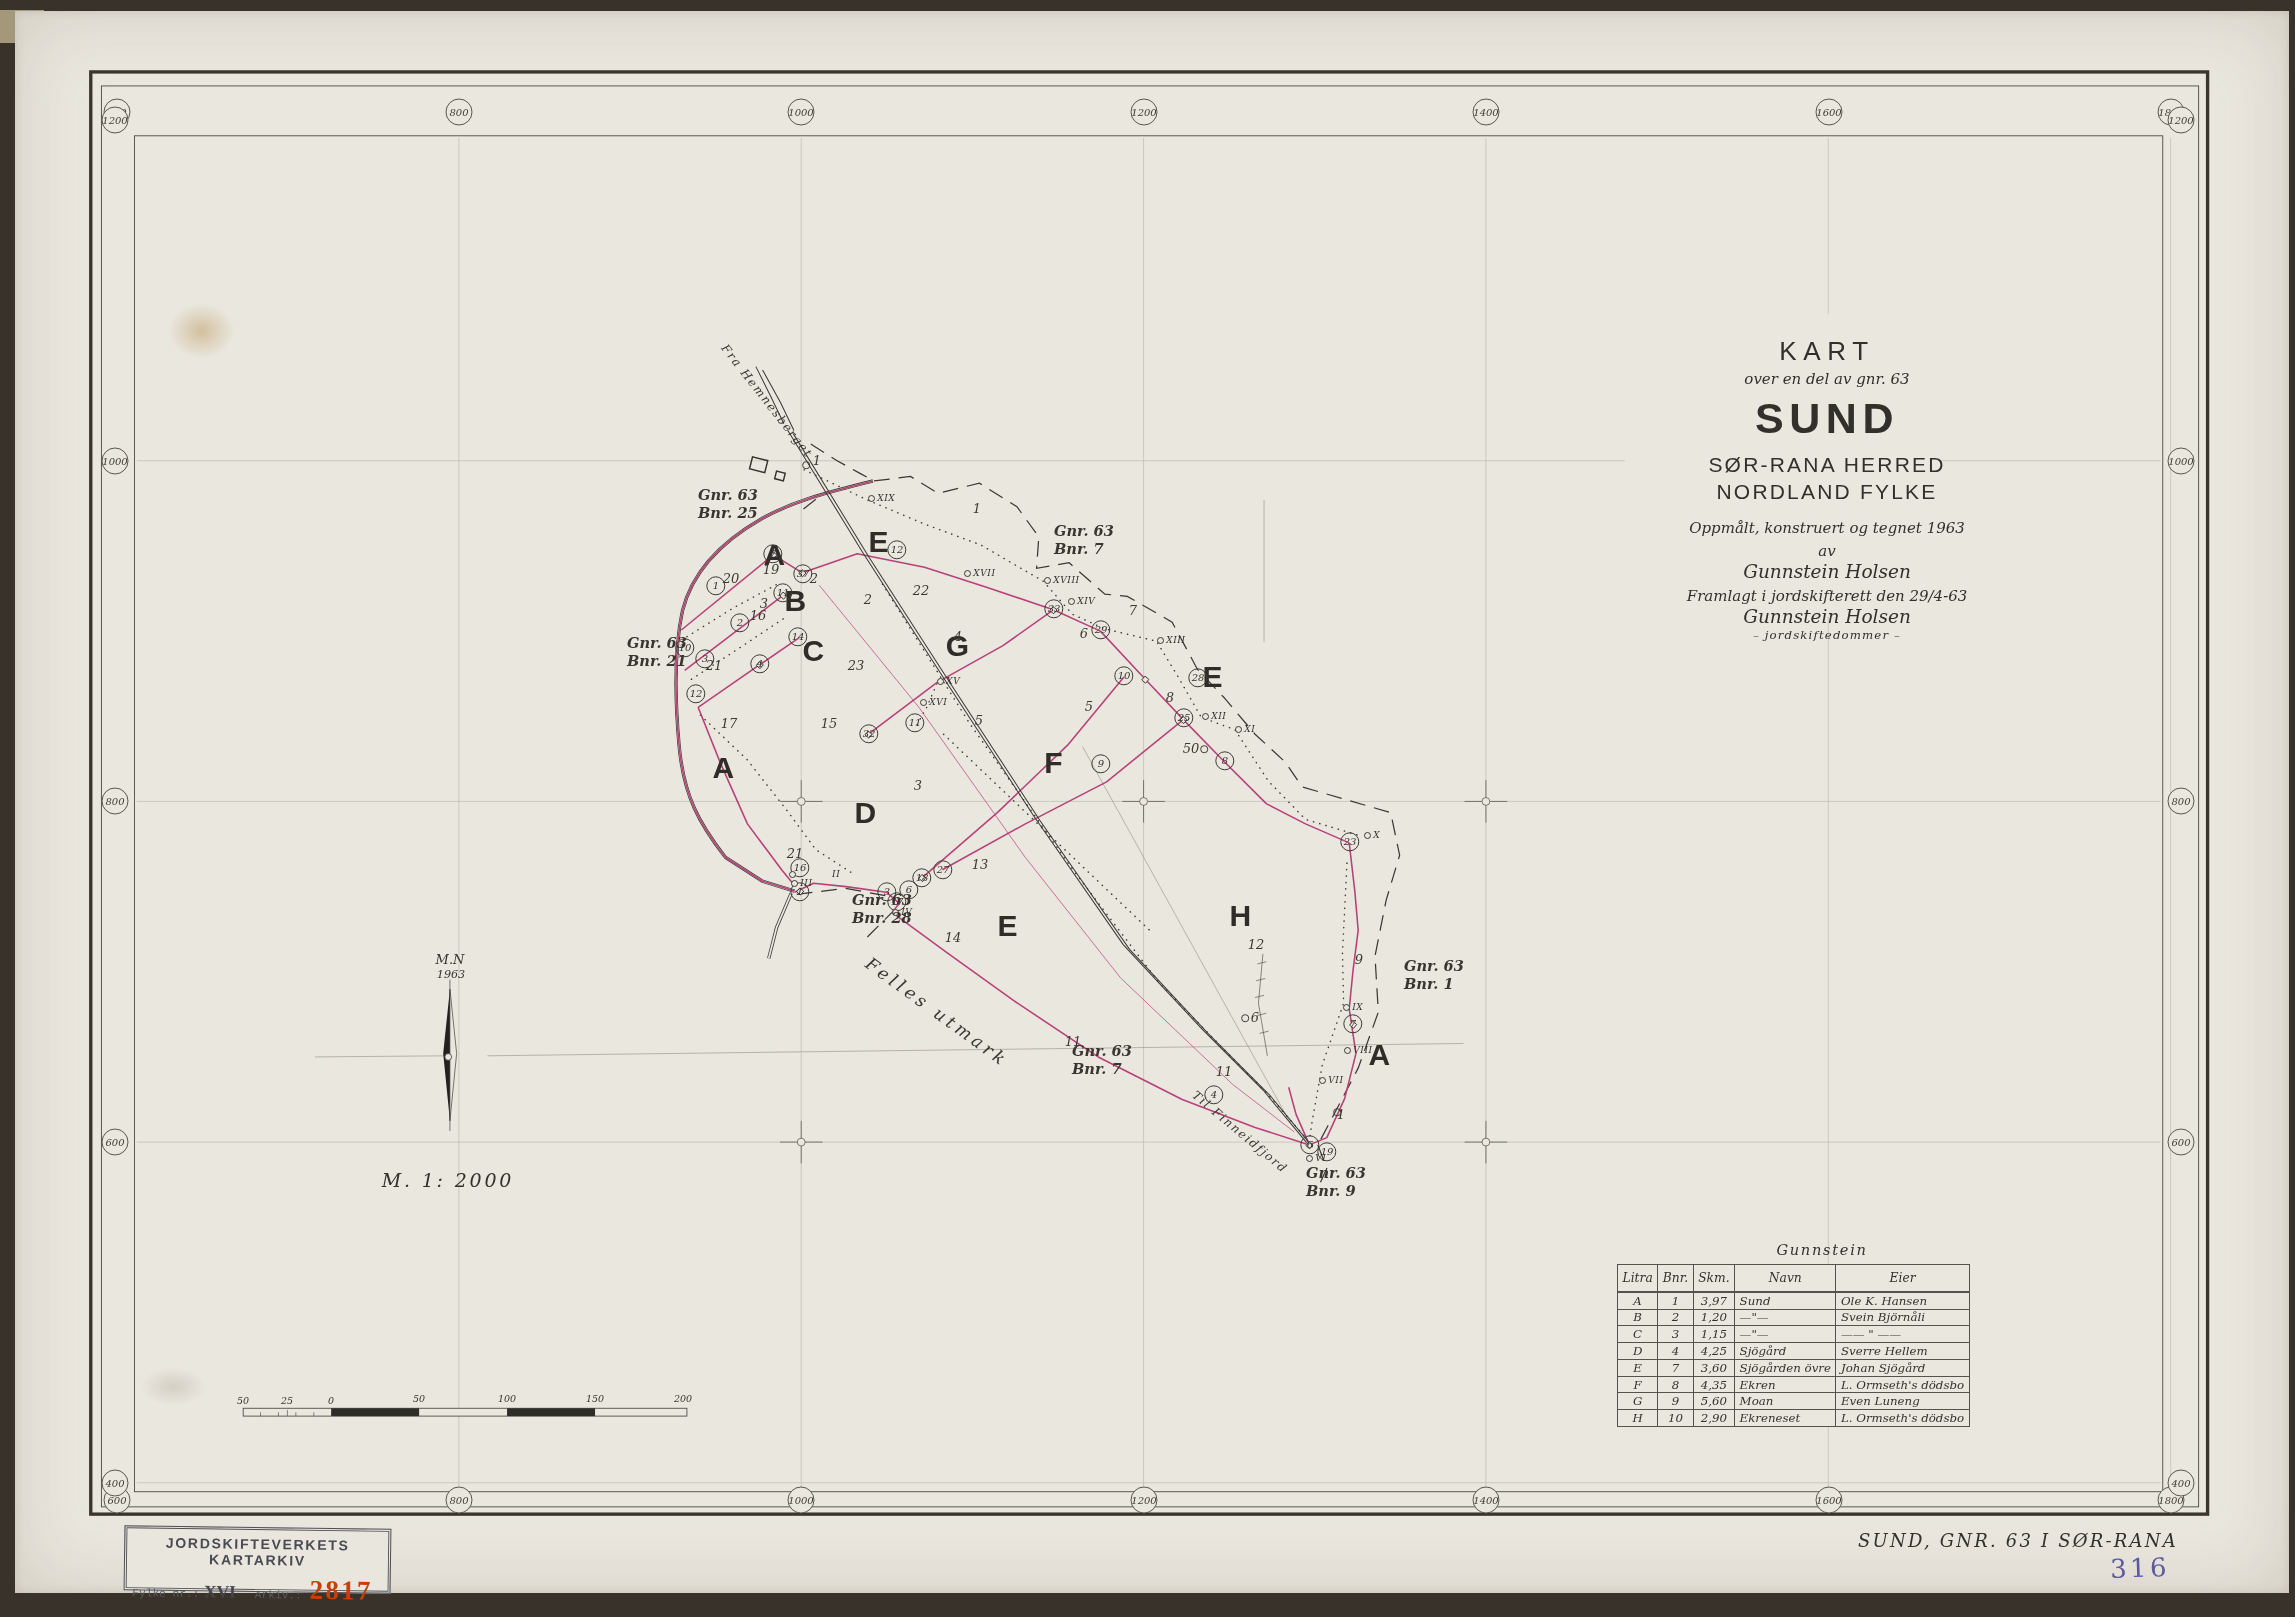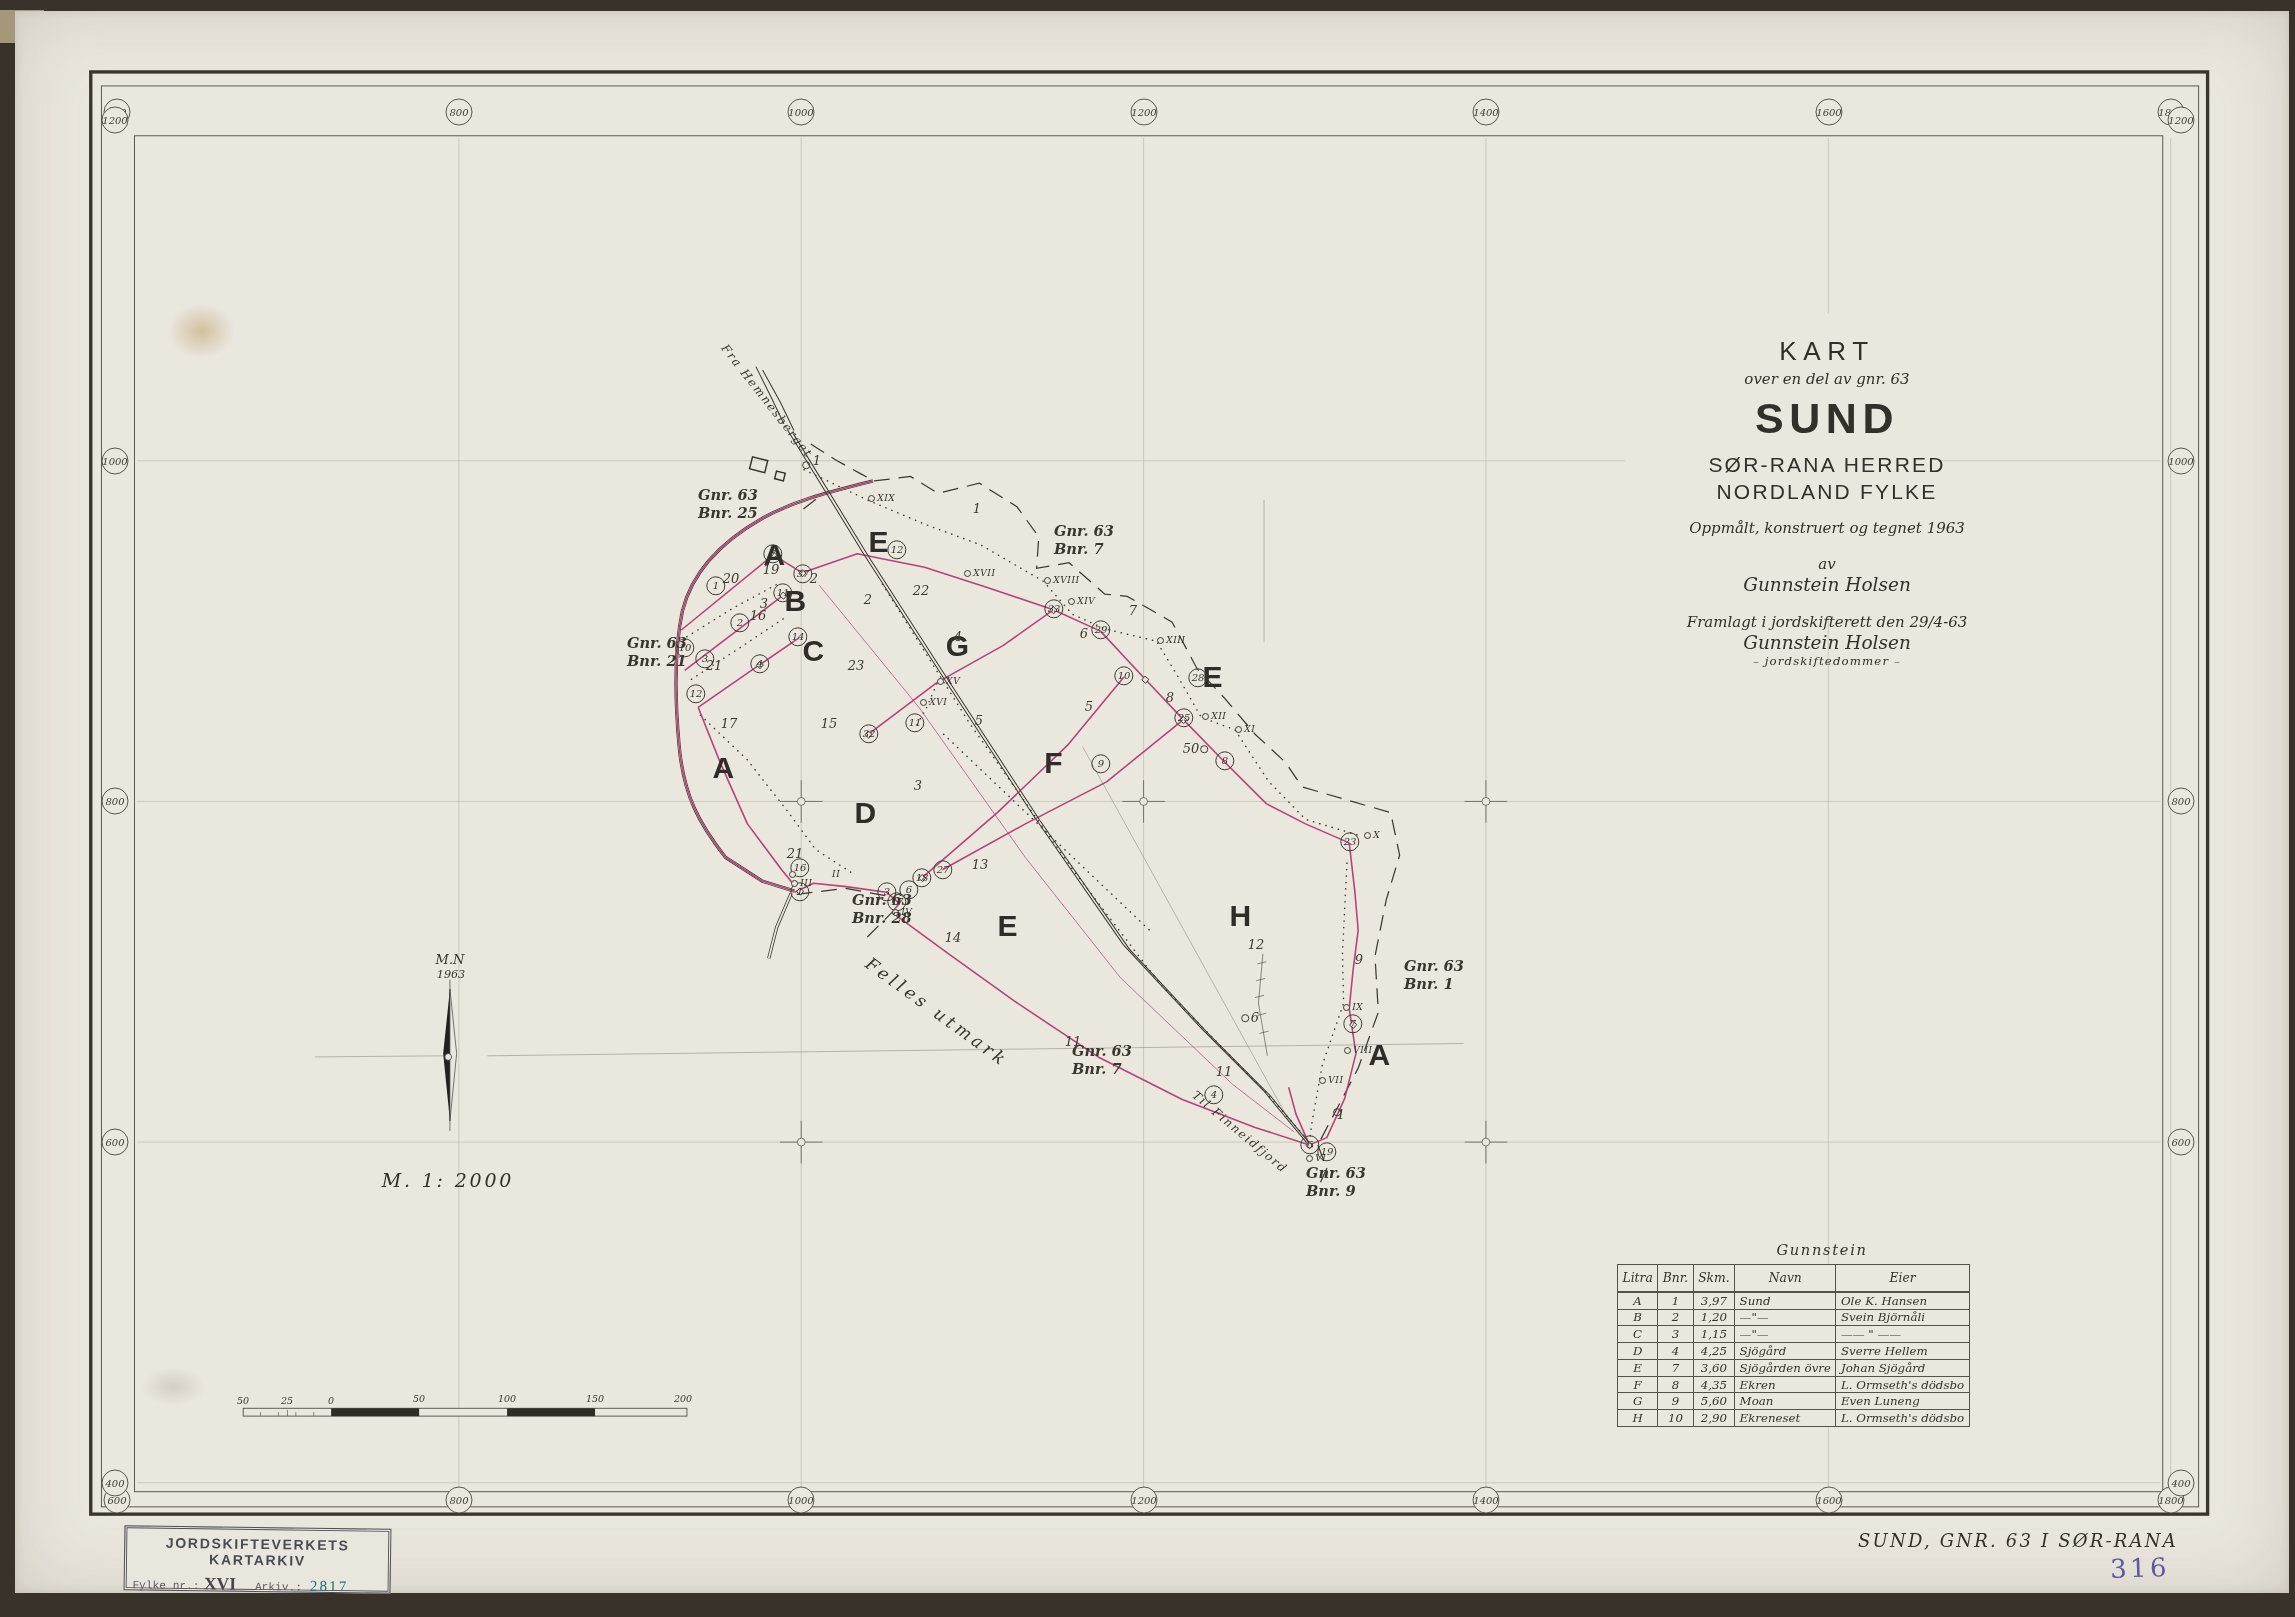--- a/index.html
+++ b/index.html
@@ -26,21 +26,21 @@
   .romanp .rlab{font:italic 9px "DejaVu Serif",serif;color:#34322b;letter-spacing:0.6px;}
   .gnr{position:absolute;font:italic 700 14.6px "DejaVu Serif",serif;color:#393630;line-height:1.25;white-space:pre;transform:translate(0,-50%);}
   .rotlab{position:absolute;font:italic 11.8px "DejaVu Serif",serif;color:#3b3831;letter-spacing:1.7px;white-space:nowrap;}
   .place{position:absolute;font:italic 17.4px "DejaVu Serif",serif;color:#3b3831;letter-spacing:3.9px;white-space:nowrap;}
   .titleblock{position:absolute;left:1670px;top:336px;width:314px;text-align:center;z-index:4;color:#32302a;}
   .tb-kart{font-size:26px;letter-spacing:6.7px;font-weight:400;}
   .tb-sub{font:italic 15px "DejaVu Serif",serif;margin-top:3.4px;}
   .tb-sund{font-size:43px;font-weight:700;letter-spacing:5.6px;margin-top:5.6px;}
   .tb-h1{font-size:21px;letter-spacing:2.2px;margin-top:10px;}
   .tb-h2{font-size:21px;letter-spacing:2.2px;margin-top:3.4px;}
-  .tb-i{font:italic 15px "DejaVu Serif",serif;margin-top:18px;}
+  .tb-i{font:italic 15px "DejaVu Serif",serif;margin-top:5px;}
   .tb-i.first{margin-top:14.6px;}
   .tb-script{font:italic 18.5px "DejaVu Serif",serif;margin-top:1.1px;}
   .tb-small{font:italic 11.8px "DejaVu Serif",serif;margin-top:1.1px;letter-spacing:1.1px;}
   .legend{position:absolute;left:1617px;top:1241px;width:410px;z-index:4;background:transparent;}
   .legend-title{text-align:center;font:italic 14.6px "DejaVu Serif",serif;color:#34322b;letter-spacing:1.7px;margin-bottom:5.6px;}
   table.ltab{border-collapse:collapse;width:344px;background:#eae7df;}
   table.ltab th,table.ltab td{border:0.8px solid #55524b;font:italic 11.8px "DejaVu Serif",serif;color:#34322b;
        padding:0.6px 4.5px;white-space:nowrap;overflow:hidden;}
   table.ltab th{height:25px;font-size:12.3px;border-bottom:2.2px double #55524b;}
   table.ltab td{height:14.6px;}
@@ -50,21 +50,21 @@
      font:italic 19px "DejaVu Serif",serif;color:#33312a;letter-spacing:2.8px;}
   .sblab{position:absolute;z-index:4;font:italic 9.5px "DejaVu Serif",serif;color:#3a382f;transform:translate(-50%,-100%);}
   .stamp{position:absolute;left:124px;top:1527px;width:265px;height:63px;z-index:5;
      border:1.7px solid #4e4e55;box-shadow:inset 0 0 0 1.1px #eae7df, inset 0 0 0 2px #4e4e55;
      background:#e9e6de;transform:rotate(0.8deg);color:#45454d;}
   .stamp-l1{margin-top:7.8px;text-align:center;font-size:14px;letter-spacing:1.7px;font-weight:700;color:#4a4a52;}
   .stamp-l2{margin-top:6.7px;display:flex;align-items:baseline;padding:0 7.8px;color:#5a5a62;}
   .stamp-fylke{font-family:"Liberation Mono",monospace;font-size:11.2px;}
   .stamp-xvi{font-family:"Liberation Serif",serif;font-size:17.4px;font-weight:700;color:#44444c;margin-left:4.5px;}
   .stamp-ark{font-family:"Liberation Mono",monospace;font-size:11.2px;margin-left:19px;}
-  .stamp-2817{font-family:"Liberation Serif",serif;font-size:15px;font-weight:400;color:#0f766e;margin-left:7.8px;letter-spacing:2.2px;}
+  .stamp-2817{font-family:"Liberation Serif",serif;font-size:27px;font-weight:700;color:#c2410c;margin-left:7.8px;letter-spacing:2.2px;}
   .caption{position:absolute;left:2018px;top:1540px;z-index:4;transform:translate(-50%,-50%);
      font:italic 18px "DejaVu Serif",serif;color:#33312a;letter-spacing:2.2px;white-space:nowrap;}
   .pagenum{position:absolute;left:2140px;top:1568px;z-index:4;transform:translate(-50%,-50%) rotate(-2deg);
      font:400 26px "DejaVu Serif",serif;color:#5d58a0;letter-spacing:3.4px;}
 </style>
 </head>
 <body>
 
 <div class="scene">
   <div class="corner-patch"></div>

